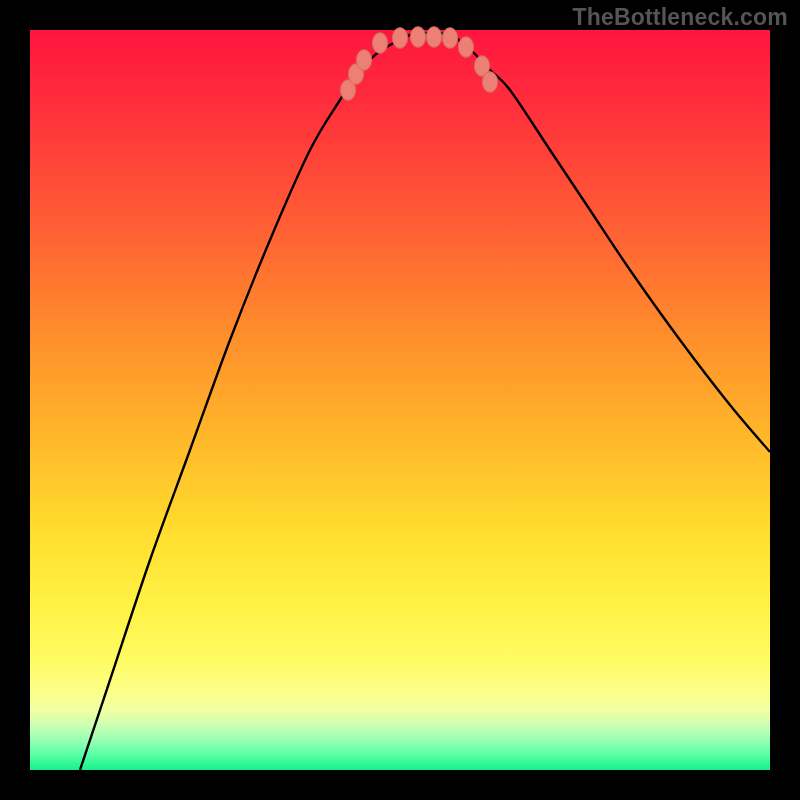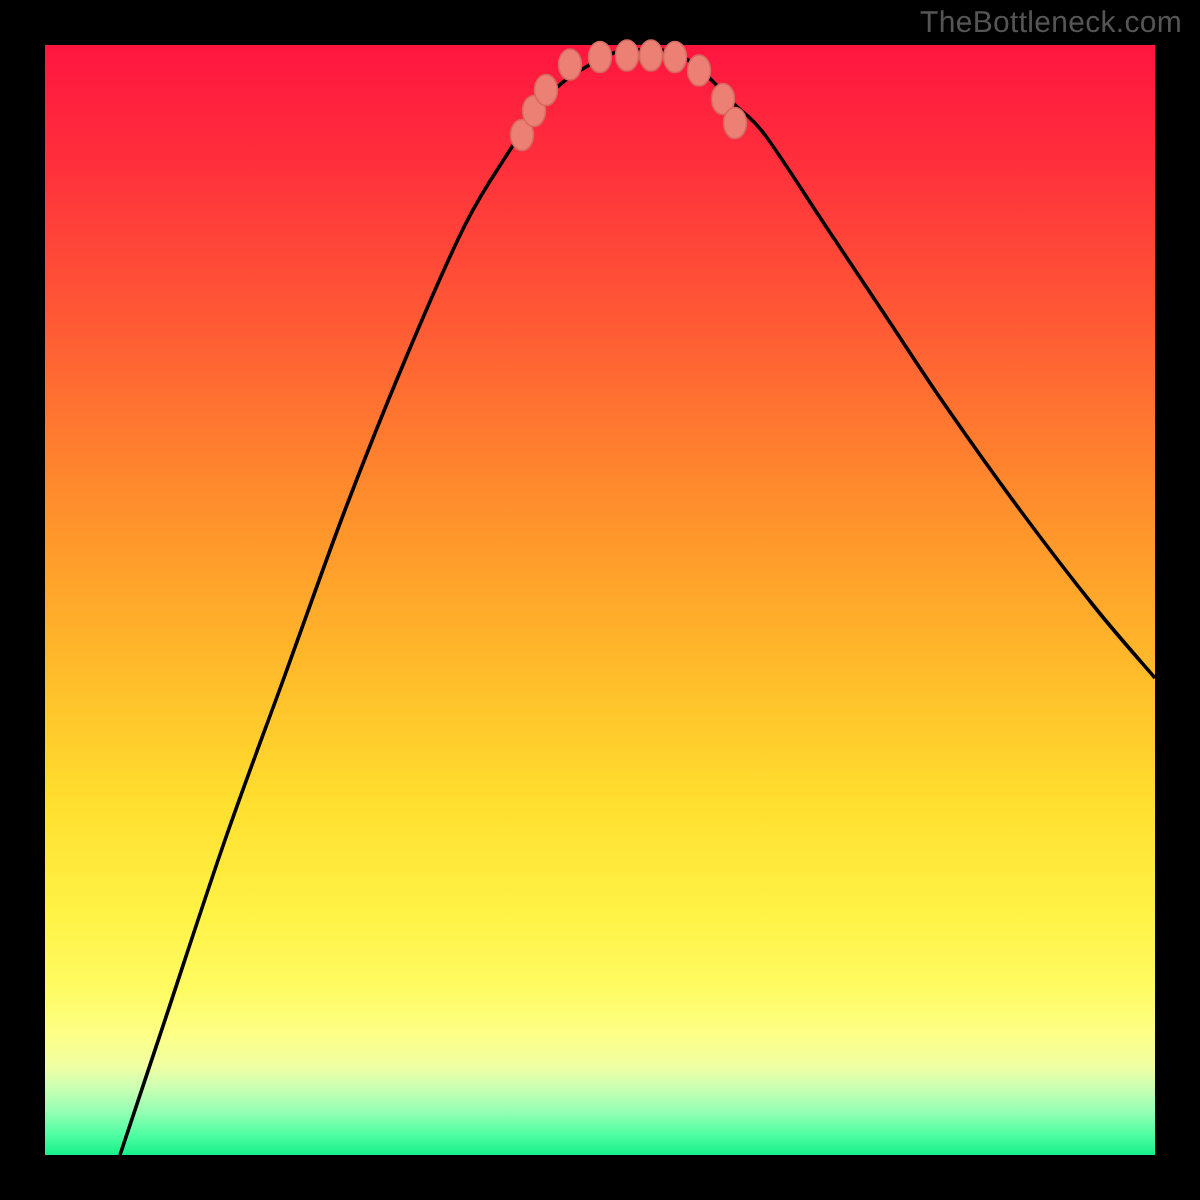--- a/index.html
+++ b/index.html
@@ -50,22 +50,22 @@
     top: 0;
     width: 740px;
     height: 740px;
     overflow: visible;
   }
   .watermark {
     position: absolute;
     top: 4px;
     right: 12px;
     color: #555555;
-    font-size: 20px;
-    font-weight: 400;
+    font-size: 23px;
+    font-weight: 700;
     letter-spacing: 0.2px;
     user-select: none;
   }
 </style>
 </head>
 <body>
 
 <div class="frame">
 
   <div class="watermark">TheBottleneck.com</div>

